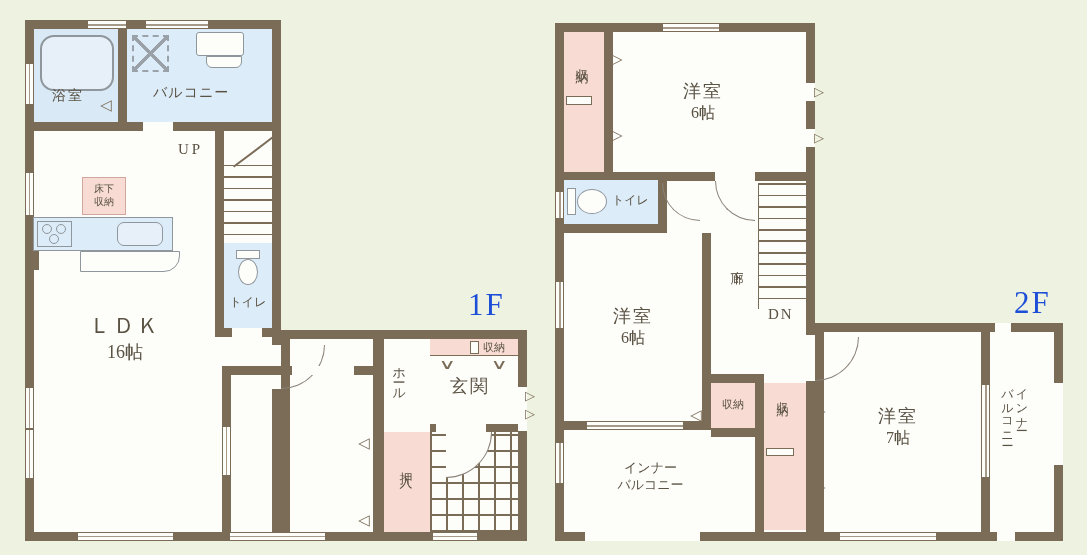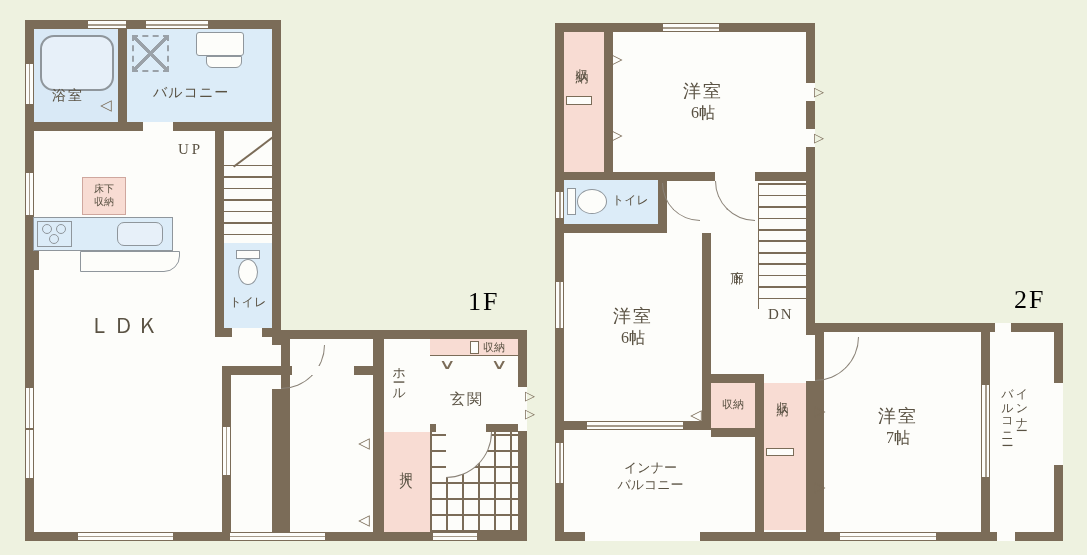--- a/index.html
+++ b/index.html
@@ -9,21 +9,21 @@
   .block{position:absolute;background:#fdfdfa;border:9px solid #7b6c58;box-sizing:border-box;}
   .wall{position:absolute;background:#7b6c58;}
   .fill-pink{position:absolute;background:#f8dcd3;}
   .fill-blue{position:absolute;background:#dcecf8;}
   .lbl{position:absolute;color:#5a5243;line-height:1.2;white-space:nowrap;}
   .center{text-align:center;}
   .vtext{writing-mode:vertical-rl;text-orientation:mixed;letter-spacing:3px;}
   .rlbl{position:absolute;text-align:center;line-height:1.3;}
   .rlbl .big{font-size:18px;letter-spacing:2px;}
   .rlbl .small{font-size:16px;}
-  .floor-label{position:absolute;font-size:26px;letter-spacing:2px;color:#000000;}
+  .floor-label{position:absolute;font-size:31px;letter-spacing:2px;color:#1d4ed8;}
   .wh{position:absolute;height:9px;box-sizing:border-box;border-top:1.6px solid #7b6c58;border-bottom:1.6px solid #7b6c58;
       background:linear-gradient(180deg,#fdfdfa 0 3.1px,#a59a8a 3.1px 4.5px,#fdfdfa 4.5px);}
   .wv{position:absolute;width:9px;box-sizing:border-box;border-left:1.6px solid #7b6c58;border-right:1.6px solid #7b6c58;
       background:linear-gradient(90deg,#fdfdfa 0 3.1px,#a59a8a 3.1px 4.5px,#fdfdfa 4.5px);}
   .gap{position:absolute;background:#fdfdfa;}
   .arc{position:absolute;box-sizing:border-box;}
   .arc.br{border-right:1.6px solid #8a8277;border-bottom:1.6px solid #8a8277;border-bottom-right-radius:100%;}
   .arc.bl{border-left:1.6px solid #8a8277;border-bottom:1.6px solid #8a8277;border-bottom-left-radius:100%;}
   .fixture{position:absolute;box-sizing:border-box;border:1.7px solid #8f969c;background:#fdfdfa;}
   .tub{border-radius:14px;background:#e7f0f9;border-width:2px;}
@@ -80,31 +80,32 @@
   <div class="fill-blue" style="left:33px;top:217px;width:140px;height:34px;border:1.6px solid #8f969c;box-sizing:border-box;"></div>
   <div class="fixture" style="left:37px;top:221px;width:35px;height:26px;background:transparent;"></div>
   <div class="burner" style="left:42px;top:224px;"></div>
   <div class="burner" style="left:56px;top:224px;"></div>
   <div class="burner" style="left:49px;top:234px;"></div>
   <div class="fixture" style="left:117px;top:222px;width:46px;height:24px;border-radius:7px;background:#e7f0f9;"></div>
   <div class="fixture" style="left:80px;top:251px;width:100px;height:21px;border-radius:0 0 16px 0;"></div>
   <div class="wall" style="left:25px;top:251px;width:14px;height:19px;"></div>
   <div class="rlbl" style="left:65px;top:312px;width:120px;">
     <div class="big" style="font-size:22px;">ＬＤＫ</div>
+    <div class="small" style="font-size:18px;">16帖</div>
   </div>
 
   <div class="gap" style="left:272px;top:345px;width:9px;height:44px;"></div>
   <div class="arc br" style="left:281px;top:345px;width:44px;height:44px;"></div>
   <div class="lbl vtext" style="left:391px;top:358px;font-size:13px;">ホール</div>
   <div class="fill-pink" style="left:430px;top:339px;width:88px;height:17px;border-bottom:1.6px solid #7b6c58;box-sizing:border-box;"></div>
   <div class="handle" style="left:470px;top:341px;width:9px;height:13px;"></div>
   <div class="lbl" style="left:483px;top:341px;font-size:11px;">収納</div>
   <span class="vee" style="left:442px;top:357px;">∨</span>
   <span class="vee" style="left:494px;top:357px;">∨</span>
-  <div class="lbl" style="left:450px;top:390px;font-size:15px;letter-spacing:2px;">玄関</div>
+  <div class="lbl" style="left:450px;top:376px;font-size:18px;letter-spacing:2px;">玄関</div>
   <div class="wall" style="left:430px;top:424px;width:88px;height:8px;"></div>
   <div class="gap" style="left:436px;top:424px;width:50px;height:8px;"></div>
   <div class="tiles" style="left:430px;top:432px;width:88px;height:100px;"></div>
   <div class="arc br" style="left:446px;top:432px;width:46px;height:46px;background:#fdfdfa;"></div>
   <div class="wh" style="left:433px;top:532px;width:44px;"></div>
   <div class="gap" style="left:518px;top:387px;width:9px;height:44px;"></div>
   <span class="tri" style="left:525px;top:389px;font-size:13px;">▷</span>
   <span class="tri" style="left:525px;top:407px;font-size:13px;">▷</span>
 
   <div class="wall" style="left:373px;top:330px;width:11px;height:202px;"></div>

